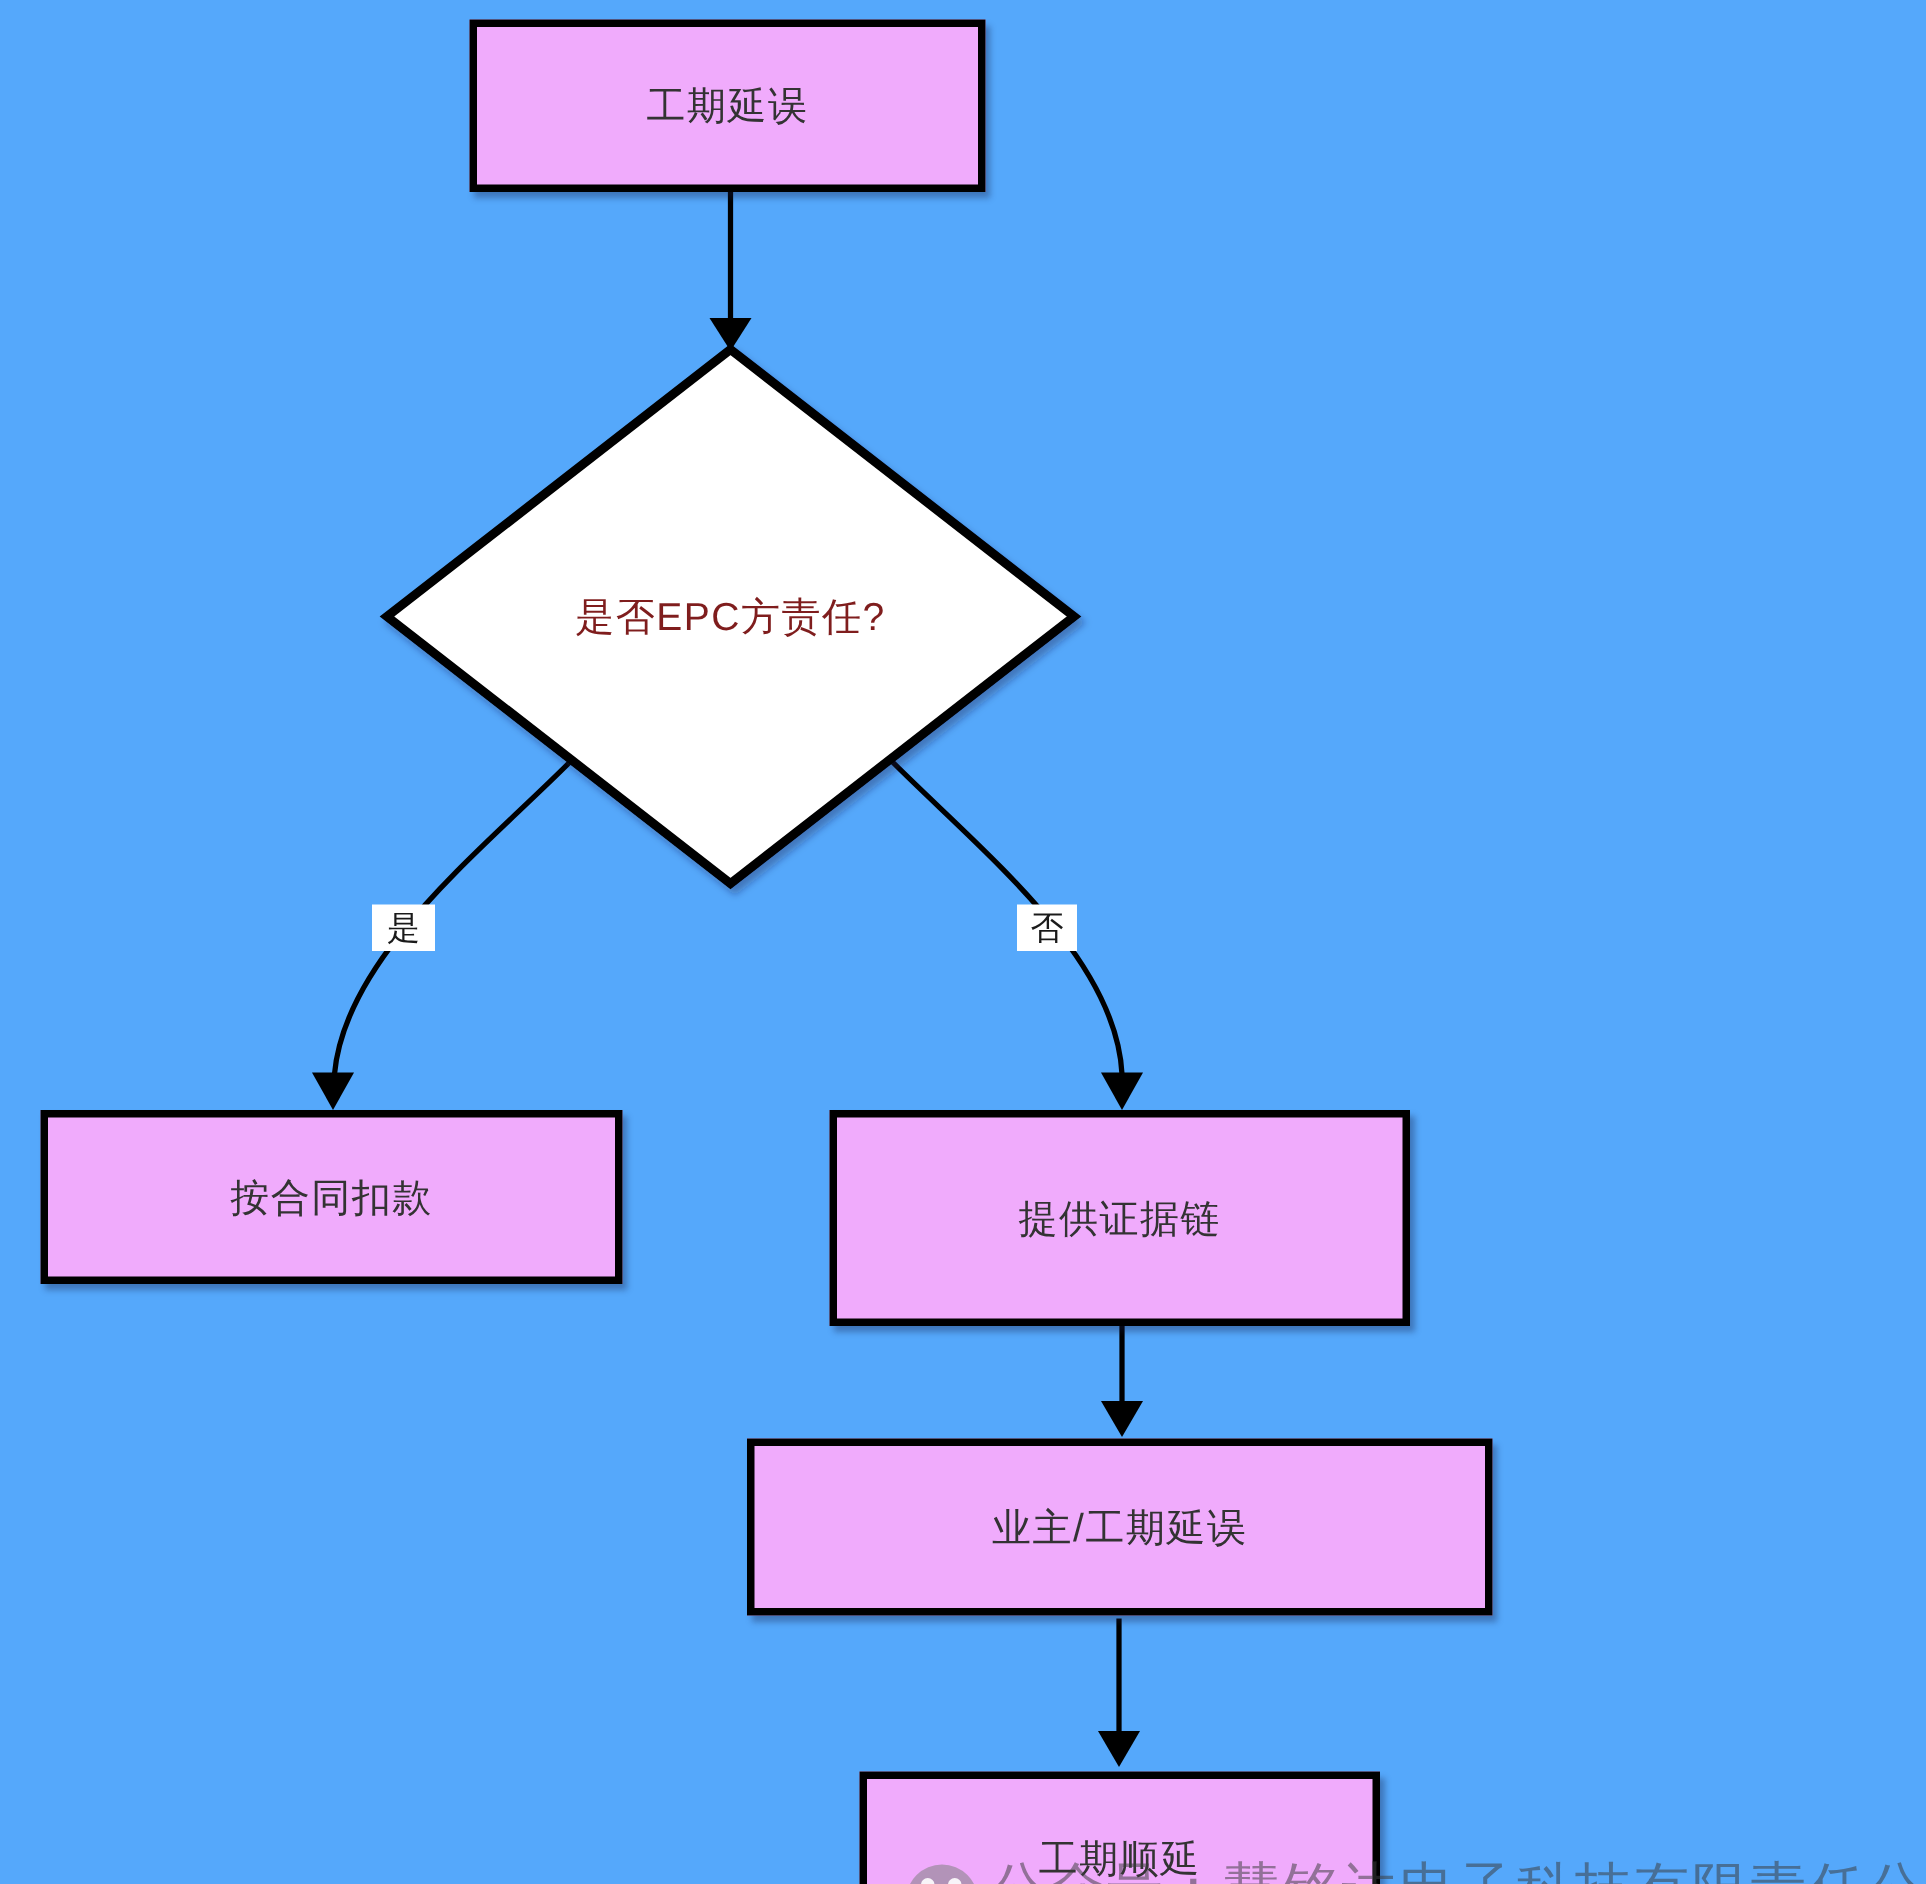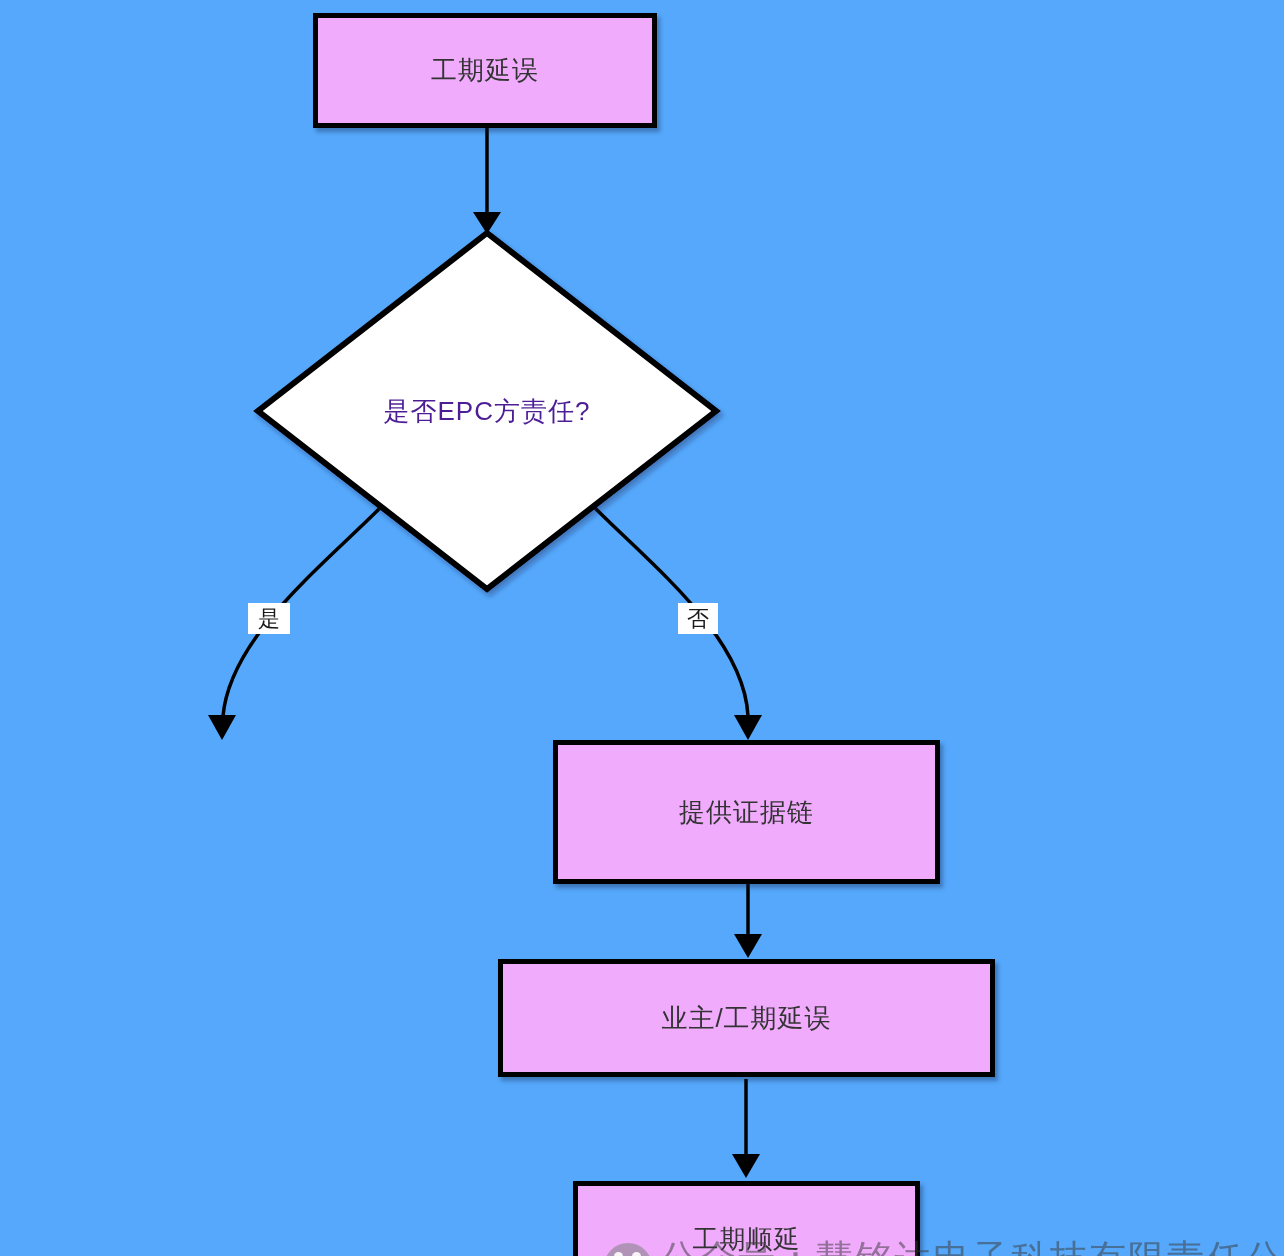--- a/index.html
+++ b/index.html
@@ -33,21 +33,21 @@
   }
   .node-start    { left: 313px; top: 13px;   width: 344px; height: 115px; }
   .node-deduct   { left: 27px;  top: 740px;  width: 388px; height: 116px; }
   .node-evidence { left: 553px; top: 740px;  width: 387px; height: 144px; }
   .node-confirm  { left: 498px; top: 959px;  width: 497px; height: 118px; }
   .node-extend   { left: 573px; top: 1181px; width: 347px; height: 116px; }
   .decision-label {
     position: absolute;
     left: 258px; top: 233px; width: 458px; height: 356px;
     display: flex; align-items: center; justify-content: center;
-    font-size: 26px; letter-spacing: 1px; color: #4c1d95;
+    font-size: 26px; letter-spacing: 1px; color: #7f1d1d;
     pointer-events: none;
   }
   .edge-label {
     position: absolute;
     background: #FFFFFF;
     color: #1a1a1a;
     font-size: 22px;
     display: flex; align-items: center; justify-content: center;
   }
   .edge-label-yes { left: 248px; top: 603px; width: 42px; height: 31px; }
@@ -118,20 +118,21 @@
       <polygon points="732,1154 760,1154 746,1178" fill="#000"></polygon>
     </g>
 
     <polygon points="487,233 716,411 487,589 258,411" fill="#FFFFFF" stroke="#000000" stroke-width="6" filter="url(#ds)"></polygon>
   </svg>
 
   <div class="node node-start">工期延误</div>
 
   <div class="decision-label">是否EPC方责任?</div>
 
+  <div class="node node-deduct">按合同扣款</div>
 
   <div class="node node-evidence">提供证据链</div>
 
   <div class="node node-confirm">业主/工期延误</div>
 
   <div class="node node-extend">工期顺延</div>
 
   <div class="edge-label edge-label-yes">是</div>
 
   <div class="edge-label edge-label-no">否</div>

